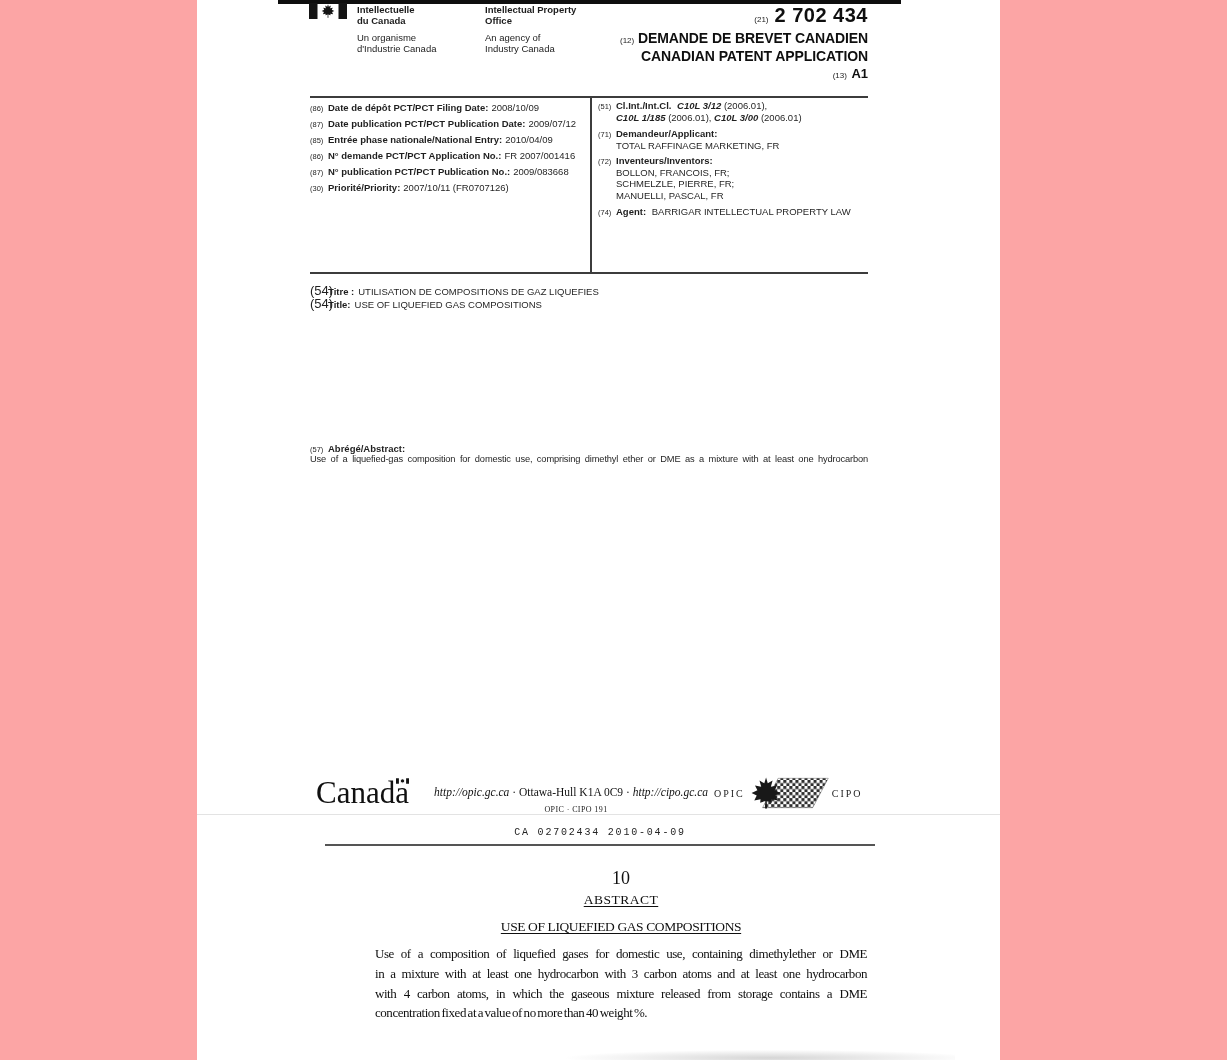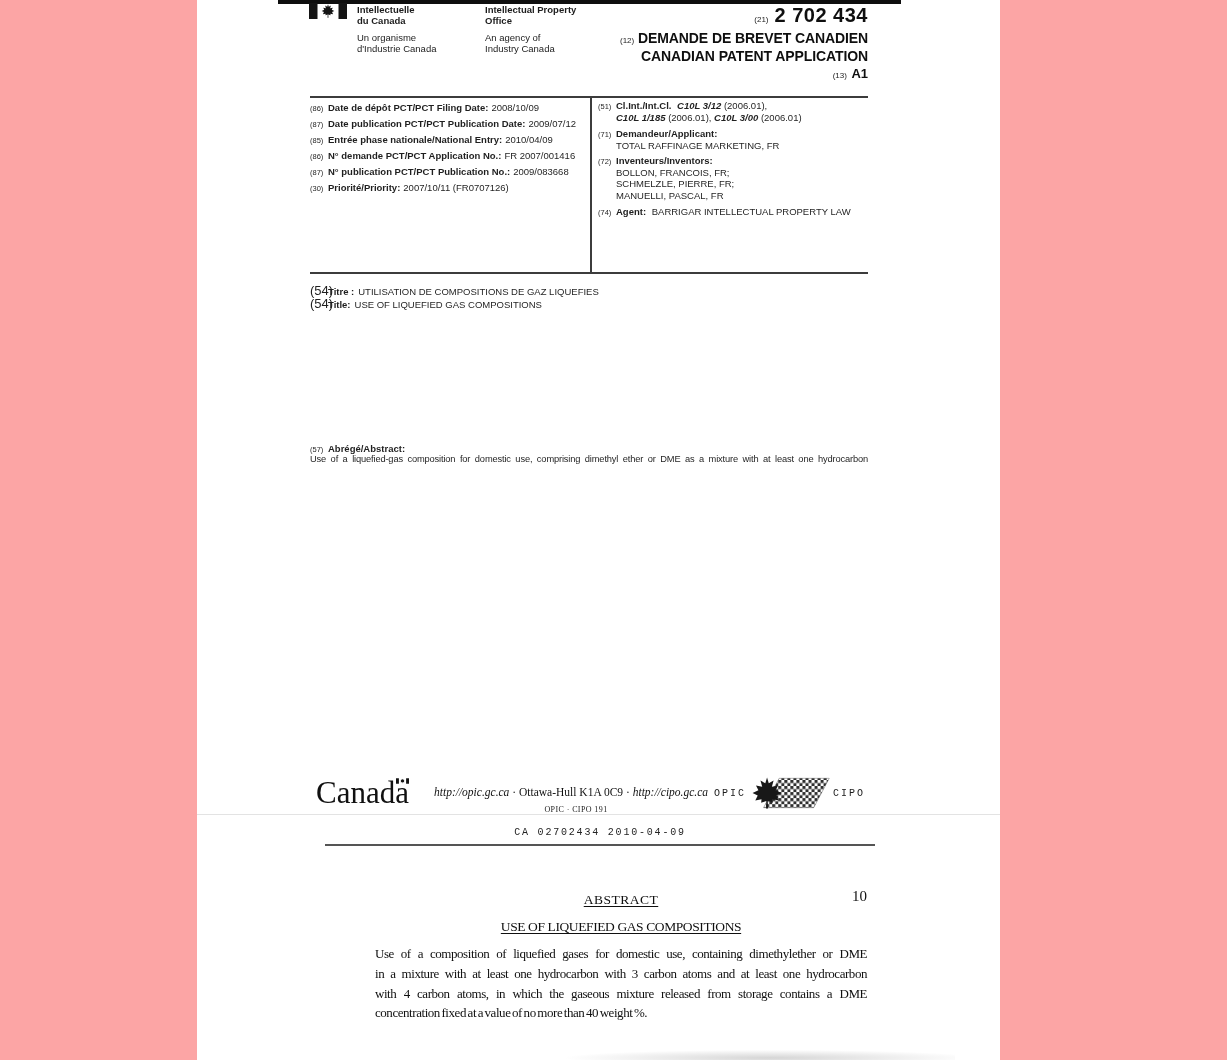--- a/index.html
+++ b/index.html
@@ -53,30 +53,30 @@
 
   
   .wordmark{left:119px;top:777px;font-family:"Liberation Serif",serif;font-size:31px;
             line-height:31px;color:#101010;}
   .wm-flag{position:absolute;left:80px;top:1px;}
   .address{left:237px;top:786px;font-family:"Liberation Serif",serif;font-size:11.5px;color:#111;white-space:nowrap;}
   .address .url{font-style:italic;}
   .docid{left:250px;top:805px;width:258px;text-align:center;font-family:"Liberation Serif",serif;
          font-size:8px;letter-spacing:.4px;color:#222;}
   .logo{left:517px;top:774px;display:flex;align-items:center;gap:2px;
-        font-family:Liberation Mono, monospace;font-size:10px;letter-spacing:2px;color:#1c1c1c;}
+        font-family:Liberation Serif, serif;font-size:10px;letter-spacing:2px;color:#1c1c1c;}
 
   
   .page-sep{left:0;top:814px;width:803px;height:1px;background:#e3e3e3;}
   .stamp{left:128px;top:827px;width:550px;text-align:center;
          font-family:"Liberation Mono","DejaVu Sans Mono",monospace;font-size:10px;
          letter-spacing:1.8px;color:#242424;}
   .stamp-rule{left:128px;top:844px;width:550px;height:1.5px;background:#555;}
   .p2{left:178px;top:868px;width:492px;font-family:"Liberation Serif",serif;color:#101010;}
-  .p2-num{position:absolute;top:0;width:100%;text-align:right;font-size:15px;margin-top:20px;}
+  .p2-num{position:absolute;top:0;width:100%;text-align:center;font-size:18px;}
   .p2-h{position:absolute;width:100%;text-align:center;font-size:13.5px;
         text-decoration:underline;text-underline-offset:2px;}
   .p2-h1{top:24px;letter-spacing:.5px;}
   .p2-h2{top:51px;letter-spacing:-.4px;}
   .p2-body{position:absolute;top:76px;width:100%;font-size:13px;line-height:19.8px;
            letter-spacing:-.45px;word-spacing:-1.2px;}
   .shadow{left:348px;top:1046px;width:410px;height:14px;
           background:radial-gradient(ellipse 70% 80% at 55% 85%,rgba(105,105,105,.28),rgba(105,105,105,0) 72%);}
 </style>
 </head>

